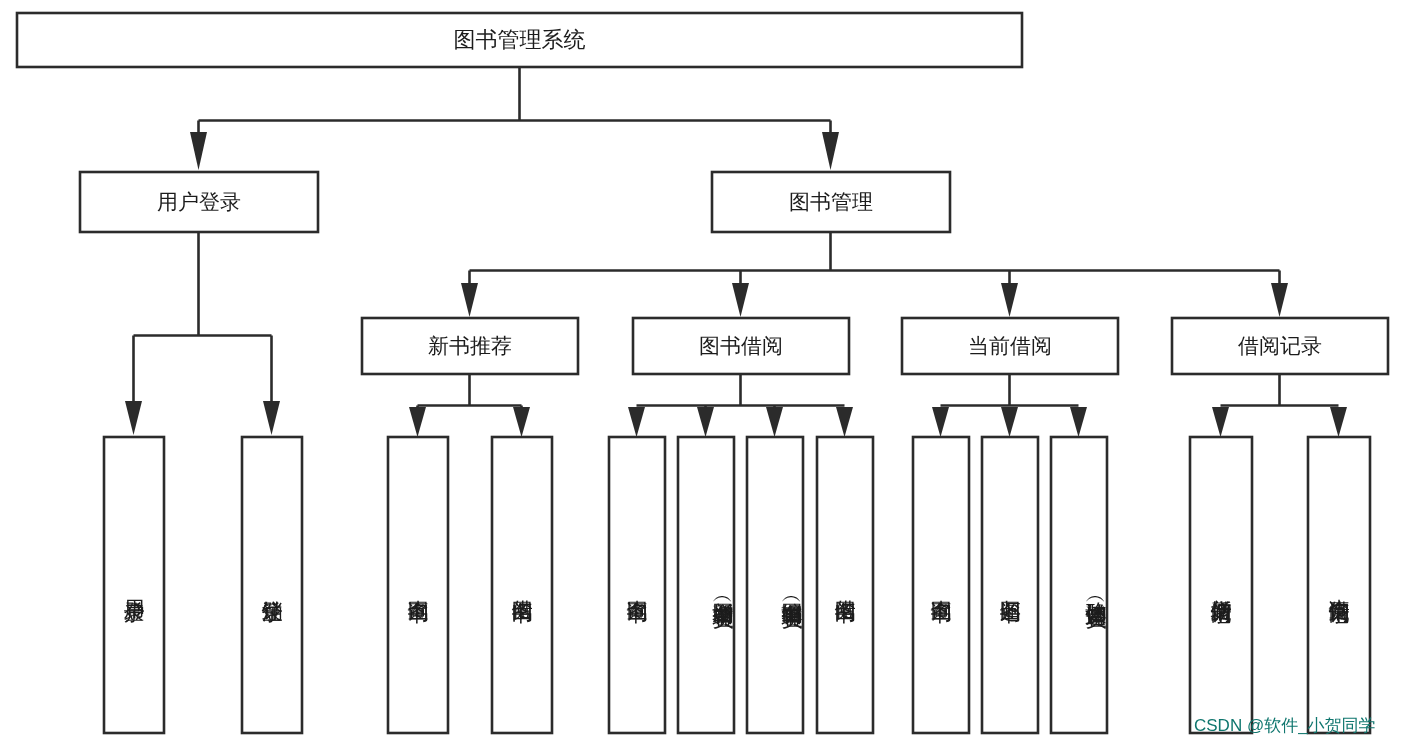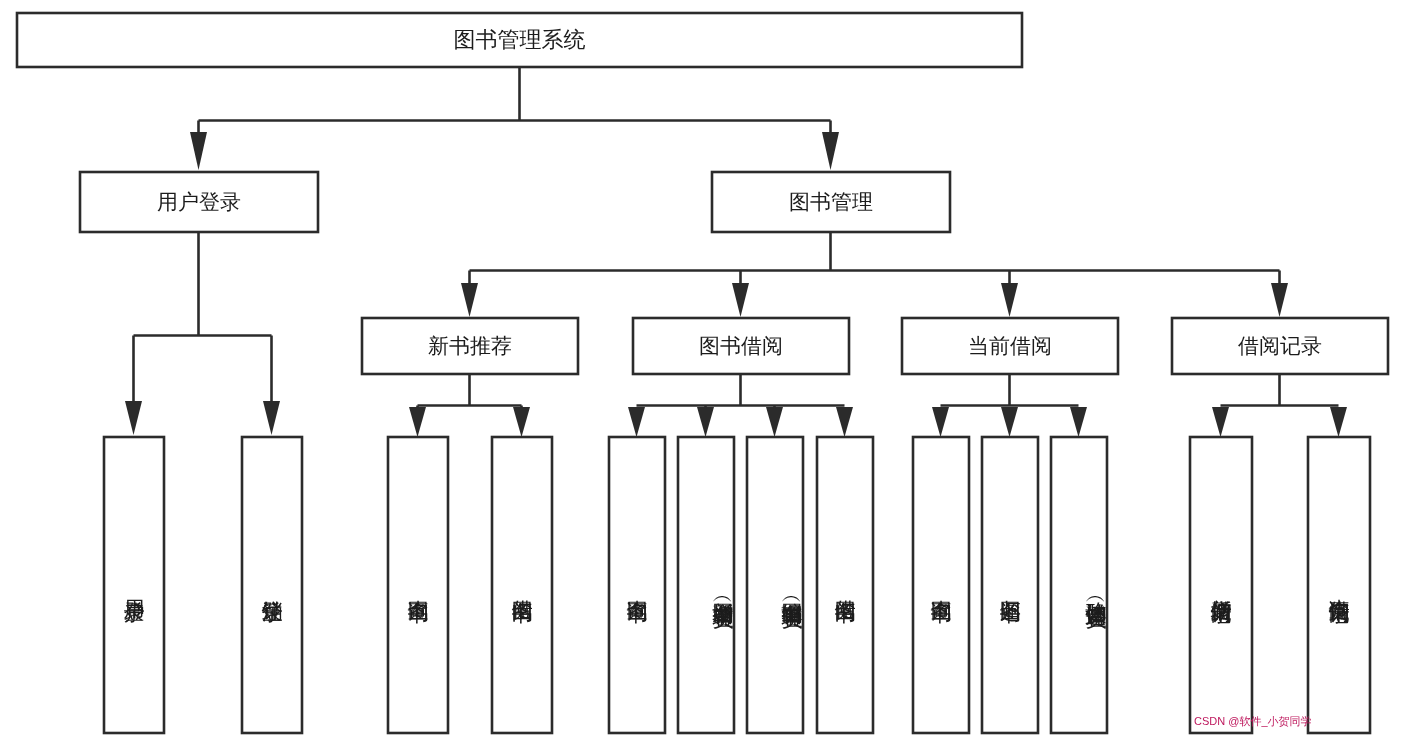--- a/index.html
+++ b/index.html
@@ -68,22 +68,22 @@
     display: flex;
     align-items: center;
     justify-content: center;
     text-align: center;
     white-space: nowrap;
     pointer-events: none;
   }
   .watermark {
     position: absolute;
     font-family: "Liberation Sans", "DejaVu Sans", sans-serif;
-    font-size: 11px;
-    color: #be185d;
+    font-size: 17px;
+    color: #0f766e;
     white-space: nowrap;
   }
 </style>
 </head>
 <body>
 
 <div id="diagram-root">
 
   <svg class="diagram-canvas" viewBox="0 0 1405 747">
 

